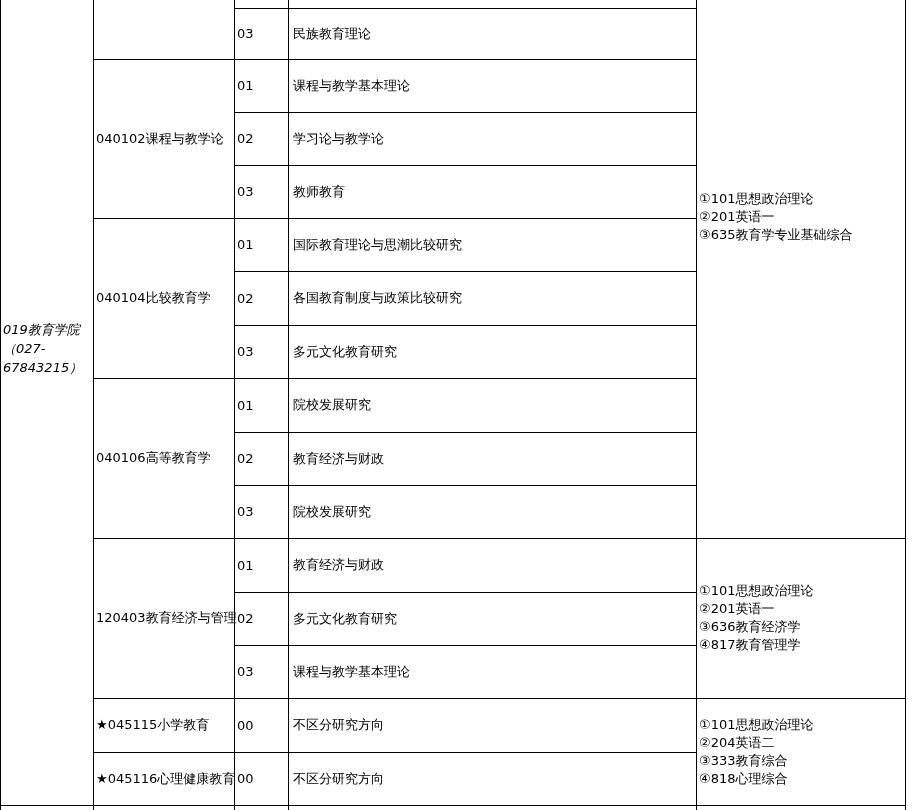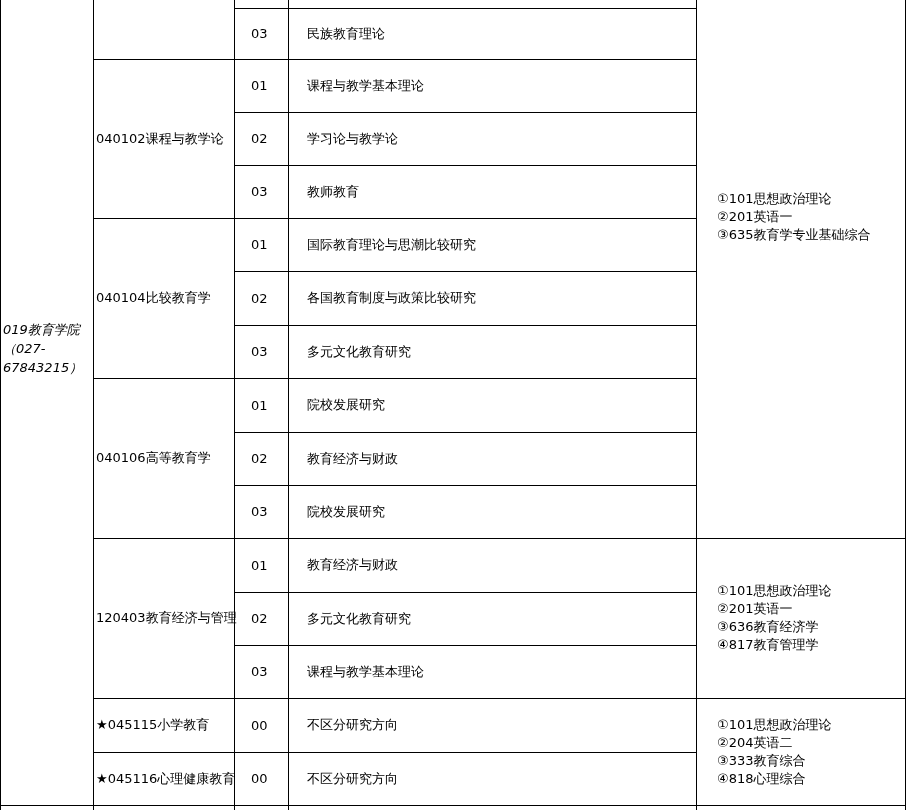--- a/index.html
+++ b/index.html
@@ -14,23 +14,23 @@
     border:1px solid #000000;padding:0;vertical-align:middle;
     overflow:visible;font-size:13px;color:#000000;
   }
   tr.first-row td{border-top:none;}
   tr.last-row td{border-bottom:none;}
   td.dept{
     vertical-align:top;padding:320px 0 0 2px;line-height:19px;
   }
   td.dept span{display:block;white-space:nowrap;font-style:italic;}
   td.major{padding-left:2px;white-space:nowrap;}
-  td.dir{padding-left:16px;}
-  td.dname{padding-left:18px;white-space:nowrap;}
-  td.exam{padding-left:20px;line-height:18px;vertical-align:middle;}
+  td.dir{padding-left:2px;}
+  td.dname{padding-left:4px;white-space:nowrap;}
+  td.exam{padding-left:2px;line-height:18px;vertical-align:middle;}
   td.exam .exam-line{white-space:nowrap;}
   td.exam.exam-top{vertical-align:top;padding-top:190px;}
 </style>
 </head>
 <body>
 
 <div class="screen">
   <table class="catalog">
     <colgroup>
       <col style="width:93px">

